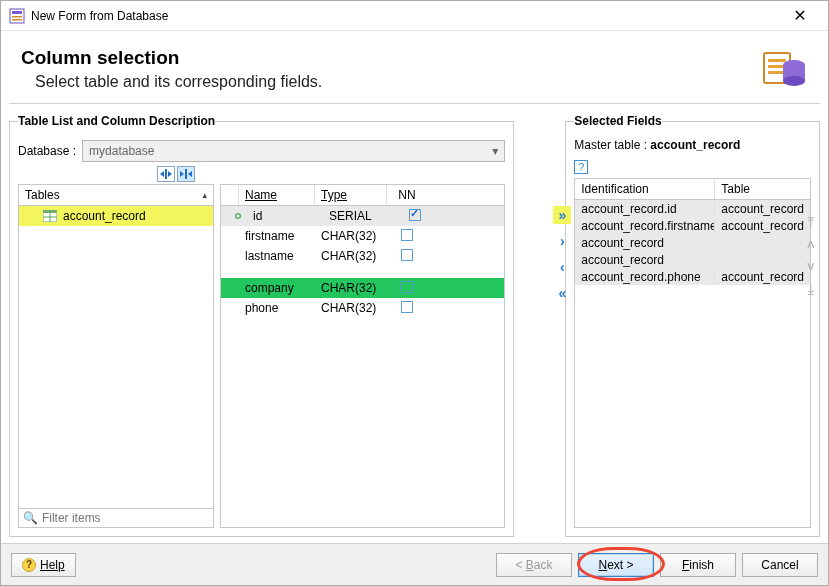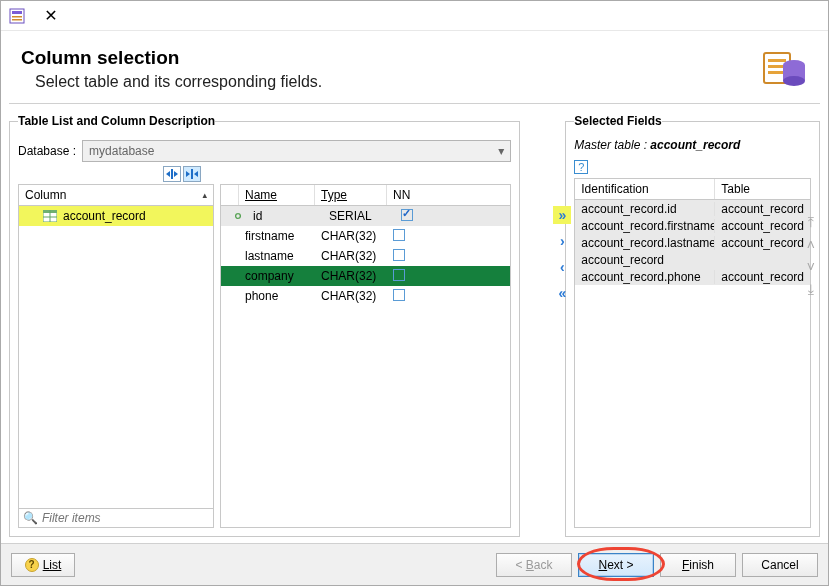--- a/index.html
+++ b/index.html
@@ -11,21 +11,21 @@
 .titlebar .close-x { font-size: 16px; width: 40px; text-align: center; cursor: default; }
 
 .header { padding: 16px 20px 10px 20px; display: flex; }
 .header-left { flex: 1; }
 .header h1 { font-size: 19px; font-weight: bold; margin-bottom: 4px; }
 .header .sub { font-size: 16px; color: #222; padding-left: 14px; }
 .header-icon { width: 46px; height: 46px; }
 
 .divider { height: 1px; background: #d0d0d0; margin: 0 8px 6px 8px; }
 
-.content { flex: 1; display: flex; padding: 4px 8px 0 8px; }
+.content { flex: 1; display: flex; padding: 4px 8px 0 8px; gap: 6px; }
 
 fieldset { border: 1px solid #c8c8c8; padding: 8px; }
 legend { font-weight: bold; font-size: 12px; }
 
 .left-fs { width: 530px; display: flex; flex-direction: column; }
 .right-fs { flex: 1; display: flex; flex-direction: column; position: relative; margin-left: 45px; }
 
 .db-row { display: flex; align-items: center; gap: 6px; margin-top: 4px; }
 .db-select { flex: 1; height: 22px; border: 1px solid #b5b5b5; background: #f0f0f0; color: #666; padding: 0 6px; display: flex; align-items: center; justify-content: space-between; }
 .db-select .chev { color: #666; }
@@ -36,44 +36,44 @@
 
 .two-cols { display: flex; gap: 6px; flex: 1; }
 .tables-pane { width: 196px; display: flex; flex-direction: column; }
 .tables-header { border: 1px solid #c8c8c8; border-bottom: none; padding: 3px 6px; display: flex; align-items: center; justify-content: space-between; background: #fff; }
 .sort-caret { font-size: 9px; color: #444; }
 .tables-list { border: 1px solid #c8c8c8; flex: 1; background: #fff; overflow: hidden; }
 .table-item { display: flex; align-items: center; gap: 6px; padding: 2px 6px 2px 24px; height: 20px; }
 .table-item.sel { background: #f2f65c; }
 .table-icon { width: 14px; height: 12px; }
 .filter-row { border: 1px solid #c8c8c8; border-top: none; display: flex; align-items: center; gap: 4px; padding: 2px 4px; color: #888; }
-.filter-row input { border: none; outline: none; flex: 1; color: #c2410c; font-style: italic; }
+.filter-row input { border: none; outline: none; flex: 1; color: #c2410c; }
 
 .cols-pane { flex: 1; border: 1px solid #c8c8c8; background: #fff; display: flex; flex-direction: column; }
 .cols-head { display: flex; border-bottom: 1px solid #c8c8c8; }
 .cols-head .ch { padding: 3px 6px; }
 .cols-head .ch:not(:last-child){ border-right: 1px solid #e0e0e0; text-decoration: underline; }
 .w-icon { width: 18px; }
 .w-name { width: 76px; }
 .w-type { width: 72px; }
-.w-nn { width: 40px; }
+.w-nn { width: 40px; text-align: center; }
 .col-row { display: flex; align-items: center; height: 20px; }
 .col-row:nth-child(1){ background: #e9e9e9; padding-left: 8px; }
-.col-row.hover { background: #15803d; }
+.col-row.hover { background: #22c55e; margin-top: 12px; }
 .col-row .c { padding: 0 6px; }
 .key-icon { width: 18px; display:flex; align-items:center; justify-content:center;}
 .chk { width: 12px; height: 12px; border: 1px solid #5a9bd5; display: inline-block; position: relative; }
 .chk.checked::after { content: "✓"; position: absolute; top: -3px; left: 0; color: #2168c8; font-size: 11px; font-weight: bold; }
 
 .move-col { position: absolute; left: -13px; top: 78px; display: flex; flex-direction: column; gap: 8px; align-items:center; }
 .arrow-btn { width: 18px; height: 18px; display: flex; align-items: center; justify-content: center; color: #2e7cd6; font-weight: bold; font-size: 14px; }
 .arrow-btn.sel { background: #f2f65c; }
 
 .right-inner { display: flex; flex-direction: column; height: 100%; position: relative; }
-.master-row { padding: 2px 0 6px 0; font-style: italic; }
+.master-row { padding: 2px 0 6px 0; }
 .qmark { display:inline-block; width:14px; height:14px; border:1px solid #3a8dd0; color:#3a8dd0; text-align:center; line-height:12px; font-size:11px; margin: 2px 0 4px 0;}
 .sel-grid { border: 1px solid #c8c8c8; flex: 1; background: #fff; }
 .sel-head { display: flex; border-bottom: 1px solid #c8c8c8; }
 .sel-head .sh { padding: 3px 6px; }
 .sh-id { width: 140px; border-right:1px solid #e0e0e0;}
 .sel-row { display: flex; background: #e9e9e9; height: 17px; align-items:center;}
 .sel-row .sc { padding: 0 6px; white-space: nowrap; overflow: hidden; }
 .reorder-col { position: absolute; right: -4px; top: 78px; display:flex; flex-direction:column; gap:6px; color:#a8a8a8; align-items:center;}
 .reorder-col span { font-size: 14px; }
 
@@ -92,20 +92,21 @@
 
 <div class="window">
 
   <div class="titlebar">
     <svg class="app-icon" viewBox="0 0 16 16">
         <rect x="1" y="1" width="14" height="14" fill="#fff" stroke="#6a4fbf"></rect>
         <rect x="3" y="3" width="10" height="3" fill="#7b5cd6"></rect>
         <rect x="3" y="8" width="10" height="1.5" fill="#d08b2f"></rect>
         <rect x="3" y="11" width="10" height="1.5" fill="#d08b2f"></rect>
       </svg>
+    <div class="title">New Form from Database</div>
     <div class="close-x">✕</div>
   </div>
 
   <div class="header">
     <div class="header-left">
       <h1>Column selection</h1>
       <div class="sub">Select table and its corresponding fields.</div>
     </div>
     <svg class="header-icon" viewBox="0 0 46 46">
       <rect x="2" y="6" width="26" height="30" rx="2" fill="#fff" stroke="#cf8a2a" stroke-width="2"></rect>
@@ -145,21 +146,21 @@
               <path d="M4 5 L0 2 L0 8 Z M8 5 L12 2 L12 8 Z" fill="#1e6ec8"></path>
               <rect x="5" y="0" width="2" height="10" fill="#1e6ec8"></rect>
             </svg>
           </div>
       </div>
 
       <div class="two-cols">
 
         <div class="tables-pane">
           <div class="tables-header">
-            <span>Column</span>
+            <span>Tables</span>
             <span class="sort-caret">▴</span>
           </div>
           <div class="tables-list">
             <div class="table-item sel">
               <svg class="table-icon">
                   <rect width="14" height="12" fill="#fff" stroke="#63a565"></rect>
                   <rect width="14" height="3" fill="#6fb071"></rect>
                   <line x1="7" y1="0" x2="7" y2="12" stroke="#63a565"></line>
                   <line x1="0" y1="7" x2="14" y2="7" stroke="#63a565"></line>
                 </svg>
@@ -246,21 +247,20 @@
           </div>
           <div class="sel-row">
               <div class="sc sh-id">account_record.id</div>
               <div class="sc">account_record</div>
             </div>
           <div class="sel-row">
               <div class="sc sh-id">account_record.firstname</div>
               <div class="sc">account_record</div>
             </div>
           <div class="sel-row">
-              <div class="sc sh-id">account_record.lastname</div>
               <div class="sc">account_record</div>
             </div>
           <div class="sel-row">
               <div class="sc">account_record</div>
             </div>
           <div class="sel-row">
               <div class="sc sh-id">account_record.phone</div>
               <div class="sc">account_record</div>
             </div>
         </div>
@@ -272,21 +272,21 @@
           <span>⤓</span>
         </div>
       </div>
     </fieldset>
 
   </div>
 
   <div class="footer" style="position:relative;">
     <div class="btn help-btn">
       <span class="help-ico">?</span>
-      <span><span class="mnemonic">List</span></span>
+      <span><span class="mnemonic">Help</span></span>
     </div>
     <div class="spacer"></div>
     <div class="btn disabled">
         <span><span class="mnemonic" style="text-decoration:none;">&lt; </span><span class="mnemonic">B</span>ack</span>
       </div>
     <div class="btn primary">
         <span><span class="mnemonic">N</span>ext &gt;</span>
       </div>
     <div class="btn">
         <span><span class="mnemonic">F</span>inish</span>

